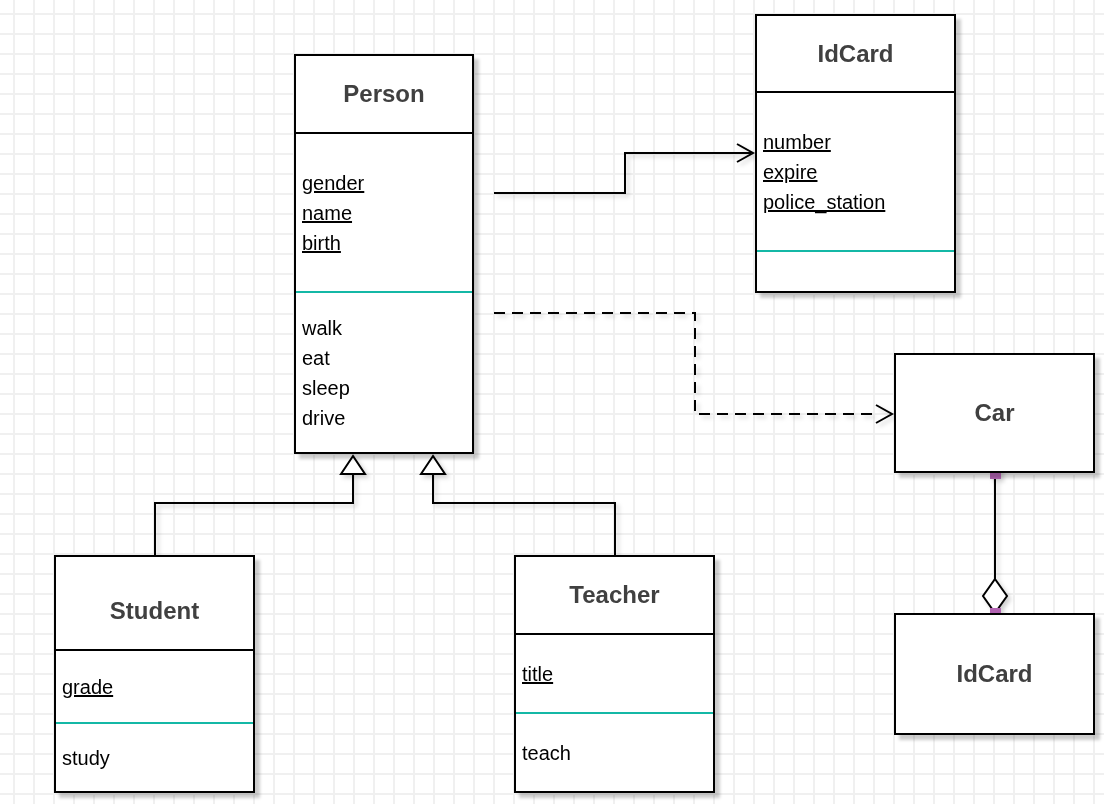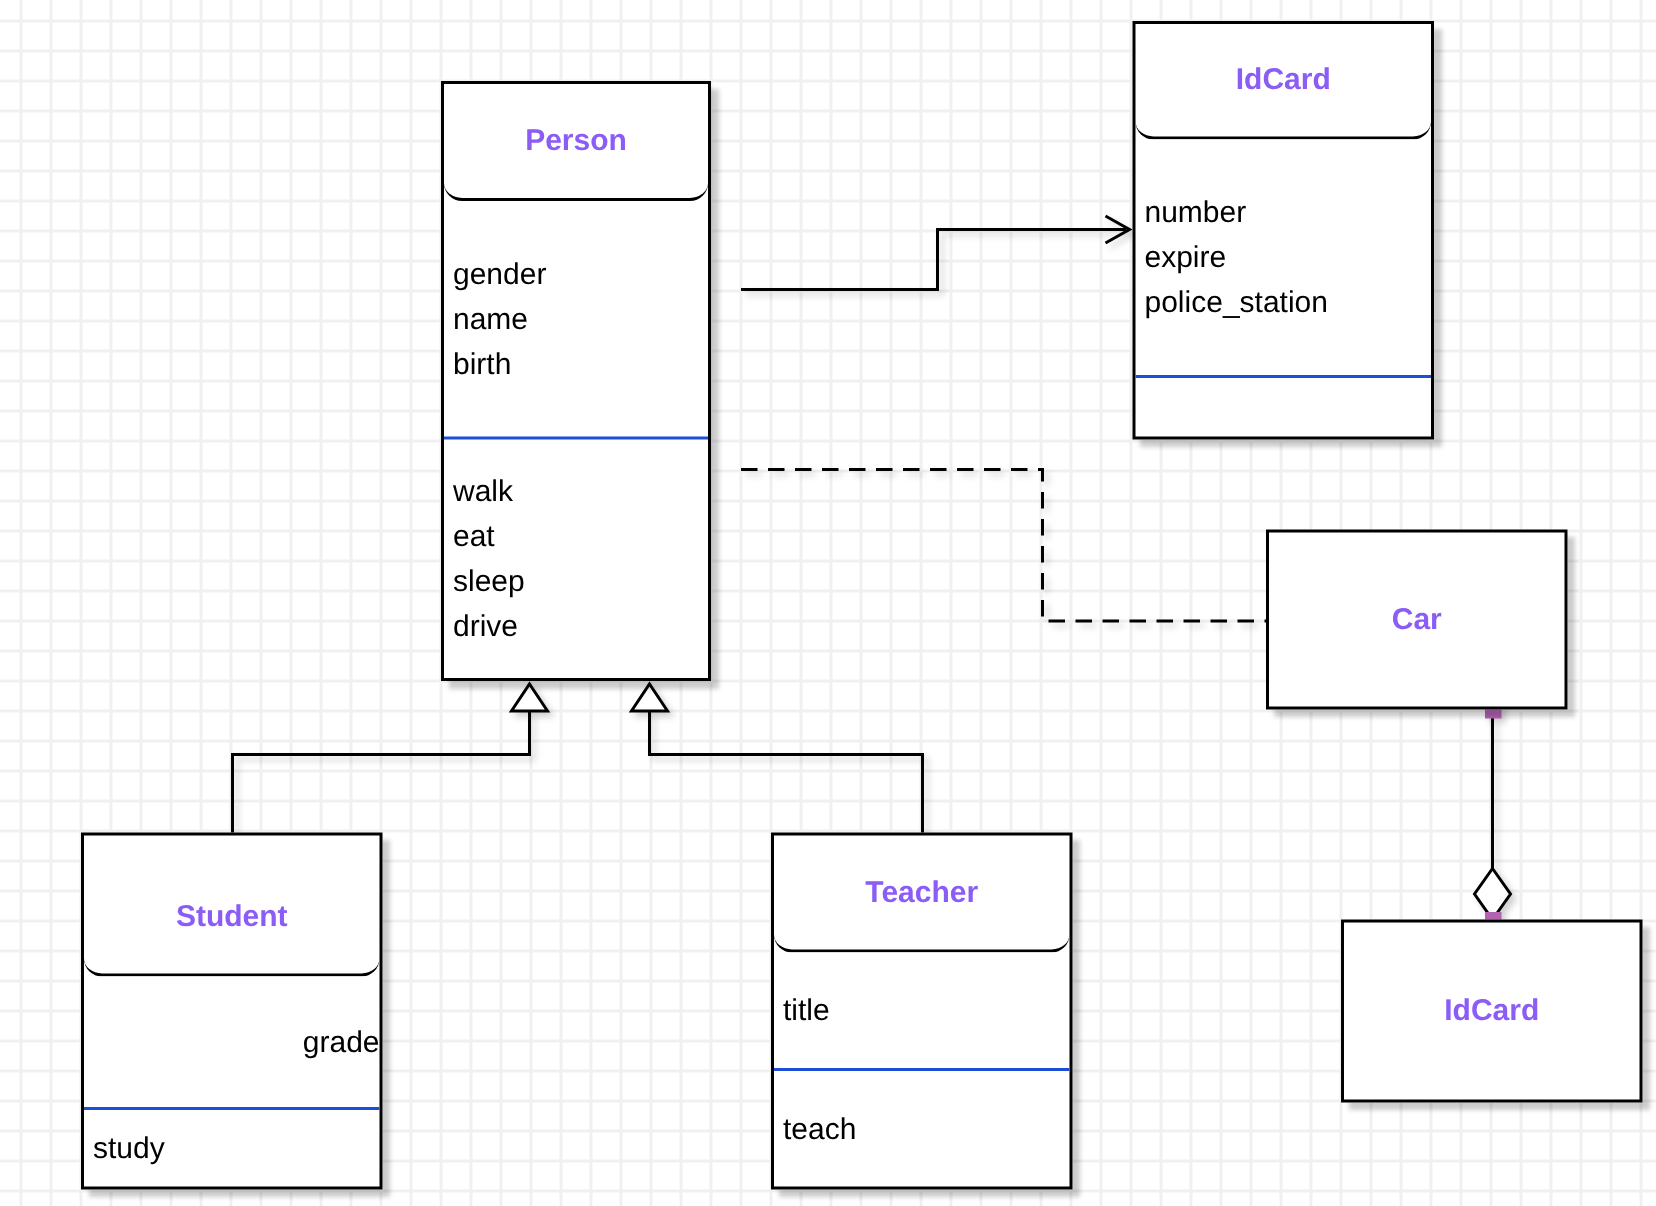--- a/index.html
+++ b/index.html
@@ -19,41 +19,41 @@
   }
   #connectors{position:absolute;left:0;top:0;width:1104px;height:804px;
     filter:drop-shadow(3px 3px 2px rgba(0,0,0,0.18));}
   .uml-class{
     position:absolute;background:#fff;border:2px solid #000;
     box-sizing:border-box;display:flex;flex-direction:column;
     box-shadow:5px 5px 3px rgba(0,0,0,0.20);
   }
   .uml-title{
     box-sizing:border-box;flex:0 0 auto;display:flex;align-items:center;justify-content:center;
-    font-weight:bold;font-size:20px;color:#8b5cf6;border-bottom:2px solid #000;border-radius:12px;
+    font-weight:bold;font-size:24px;color:#404040;border-bottom:2px solid #000;
   }
   .uml-title.solo{flex:1 1 auto;border-bottom:none;}
   .uml-section{
     box-sizing:border-box;flex:0 0 auto;display:flex;flex-direction:column;justify-content:center;
     padding-left:6px;font-size:20px;line-height:30px;color:#000;
   }
-  .uml-section.sep{border-bottom:2px solid #1d4ed8;}
+  .uml-section.sep{border-bottom:2px solid #14b8a6;text-decoration:underline;}
   .uml-section.fill{flex:1 1 auto;}
   
   #box-person {left:294px;top:54px;width:180px;height:400px;}
   #box-person .uml-title{height:78px;}
   #box-person .attrs{height:159px;}
   #box-idcard {left:755px;top:14px;width:201px;height:279px;}
   #box-idcard .uml-title{height:77px;}
   #box-idcard .attrs{height:159px;}
-  #box-car    {left:844px;top:353px;width:201px;height:120px;}
+  #box-car    {left:894px;top:353px;width:201px;height:120px;}
   #box-engine {left:894px;top:613px;width:201px;height:122px;}
   #box-student{left:54px;top:555px;width:201px;height:238px;}
   #box-student .uml-title{height:78px;margin-top:16px;}
-  #box-student .attrs{height:89px;text-align:right;}
+  #box-student .attrs{height:73px;}
   #box-teacher{left:514px;top:555px;width:201px;height:238px;justify-content:flex-end;}
   #box-teacher .uml-title{height:78px;}
   #box-teacher .attrs{height:79px;}
   .stroke{stroke:#000;stroke-width:2;fill:none;}
   .dashed{stroke-dasharray:11 7;}
   .hollow{fill:#ffffff;stroke:#000;stroke-width:2;}
 </style>
 </head>
 <body>
 

